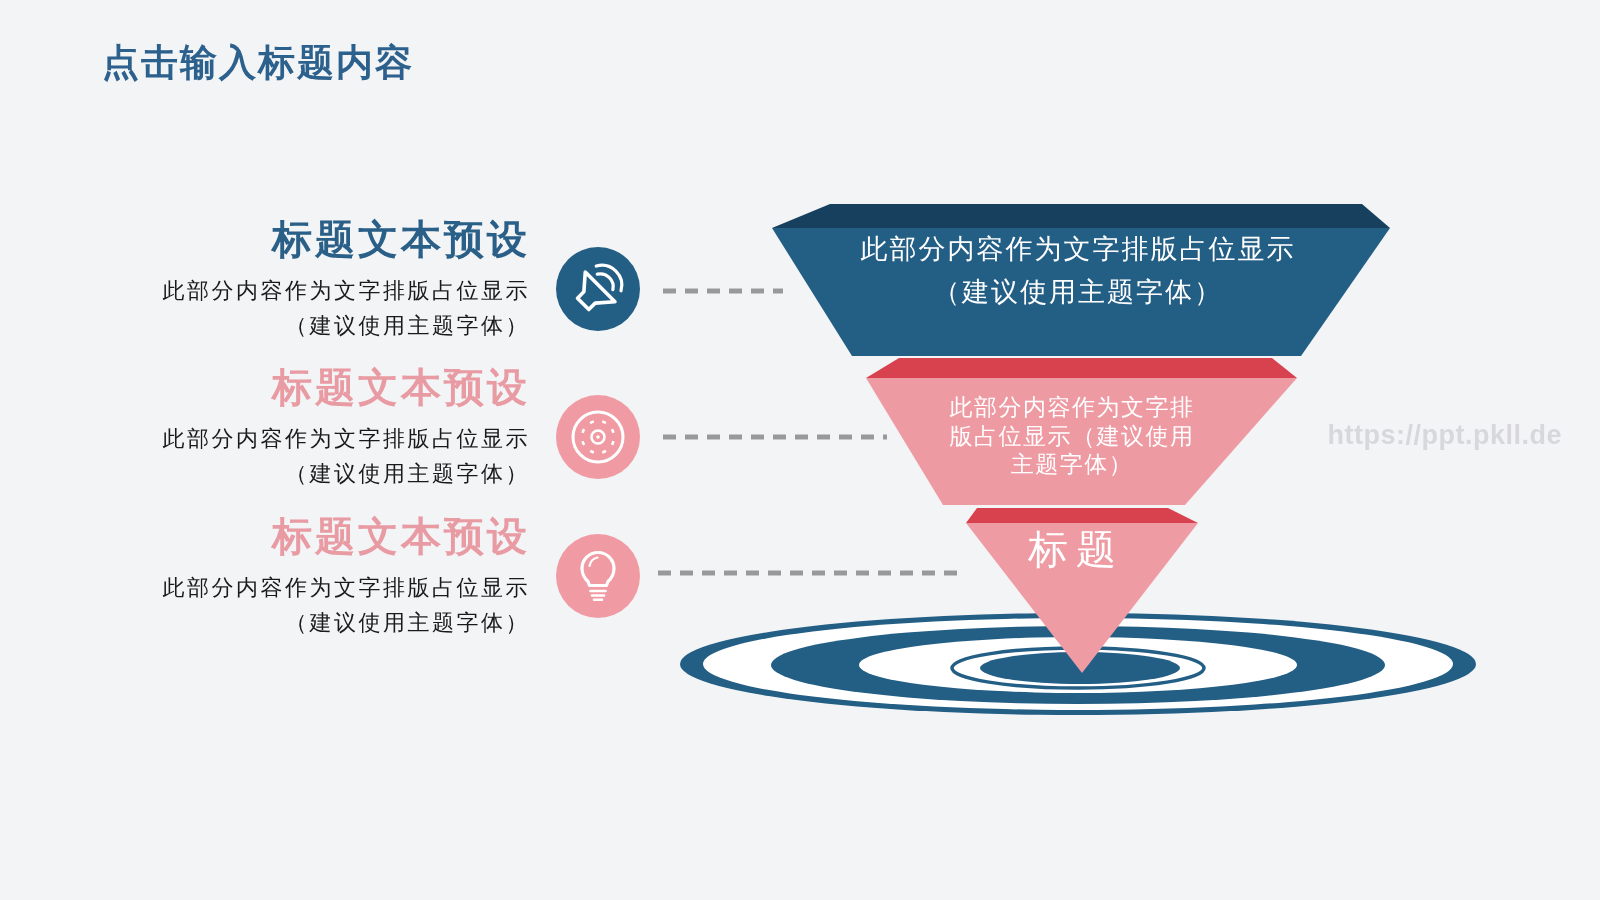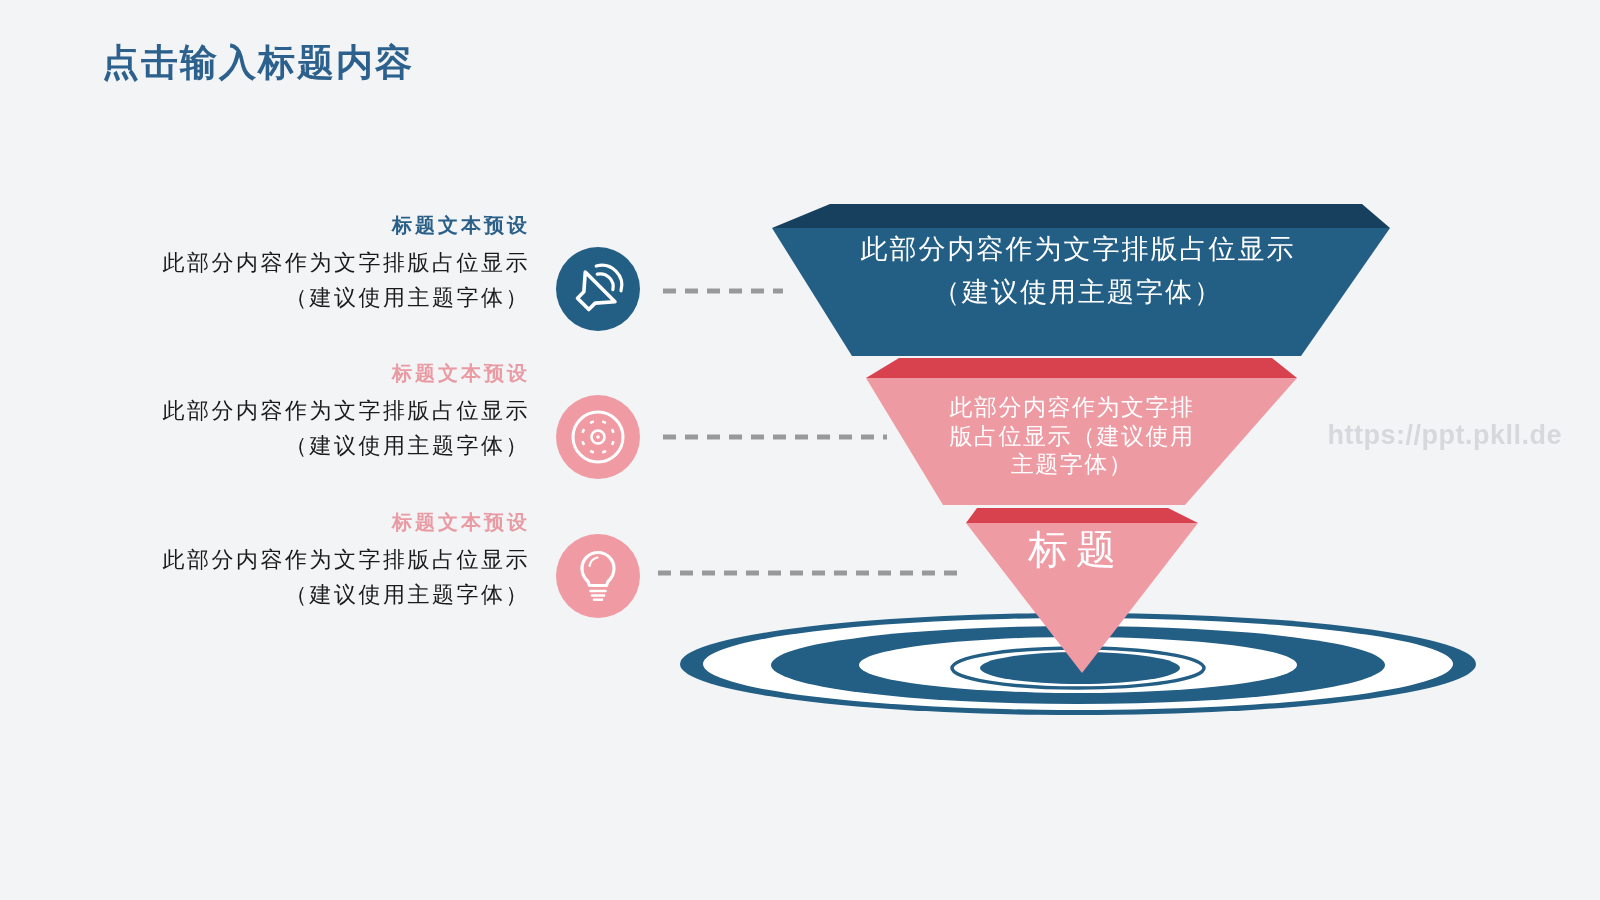--- a/index.html
+++ b/index.html
@@ -12,21 +12,21 @@
     position:absolute; left:102px; top:38px; margin:0;
     font-size:37px; font-weight:700; letter-spacing:2px;
     color:#2c608d;
     font-family:"Liberation Sans", sans-serif;
   }
   .item {
     position:absolute; right:1070px; text-align:right; white-space:nowrap;
     font-family:"Liberation Serif", serif;
   }
   .item-heading {
-    font-size:20px; font-weight:700; letter-spacing:3px; margin-bottom:6px;
+    font-size:40px; font-weight:700; letter-spacing:3px; margin-bottom:6px;
   }
   .accent-blue { color:#2a5f88; }
   .accent-pink { color:#e99ba4; }
   .item-line {
     font-size:22px; letter-spacing:2.5px; color:#1a1a1a; line-height:35px;
   }
   .icon-circle {
     position:absolute; left:556px; width:84px; height:84px; border-radius:50%;
   }
   .icon-circle.blue { background:#235e85; }

